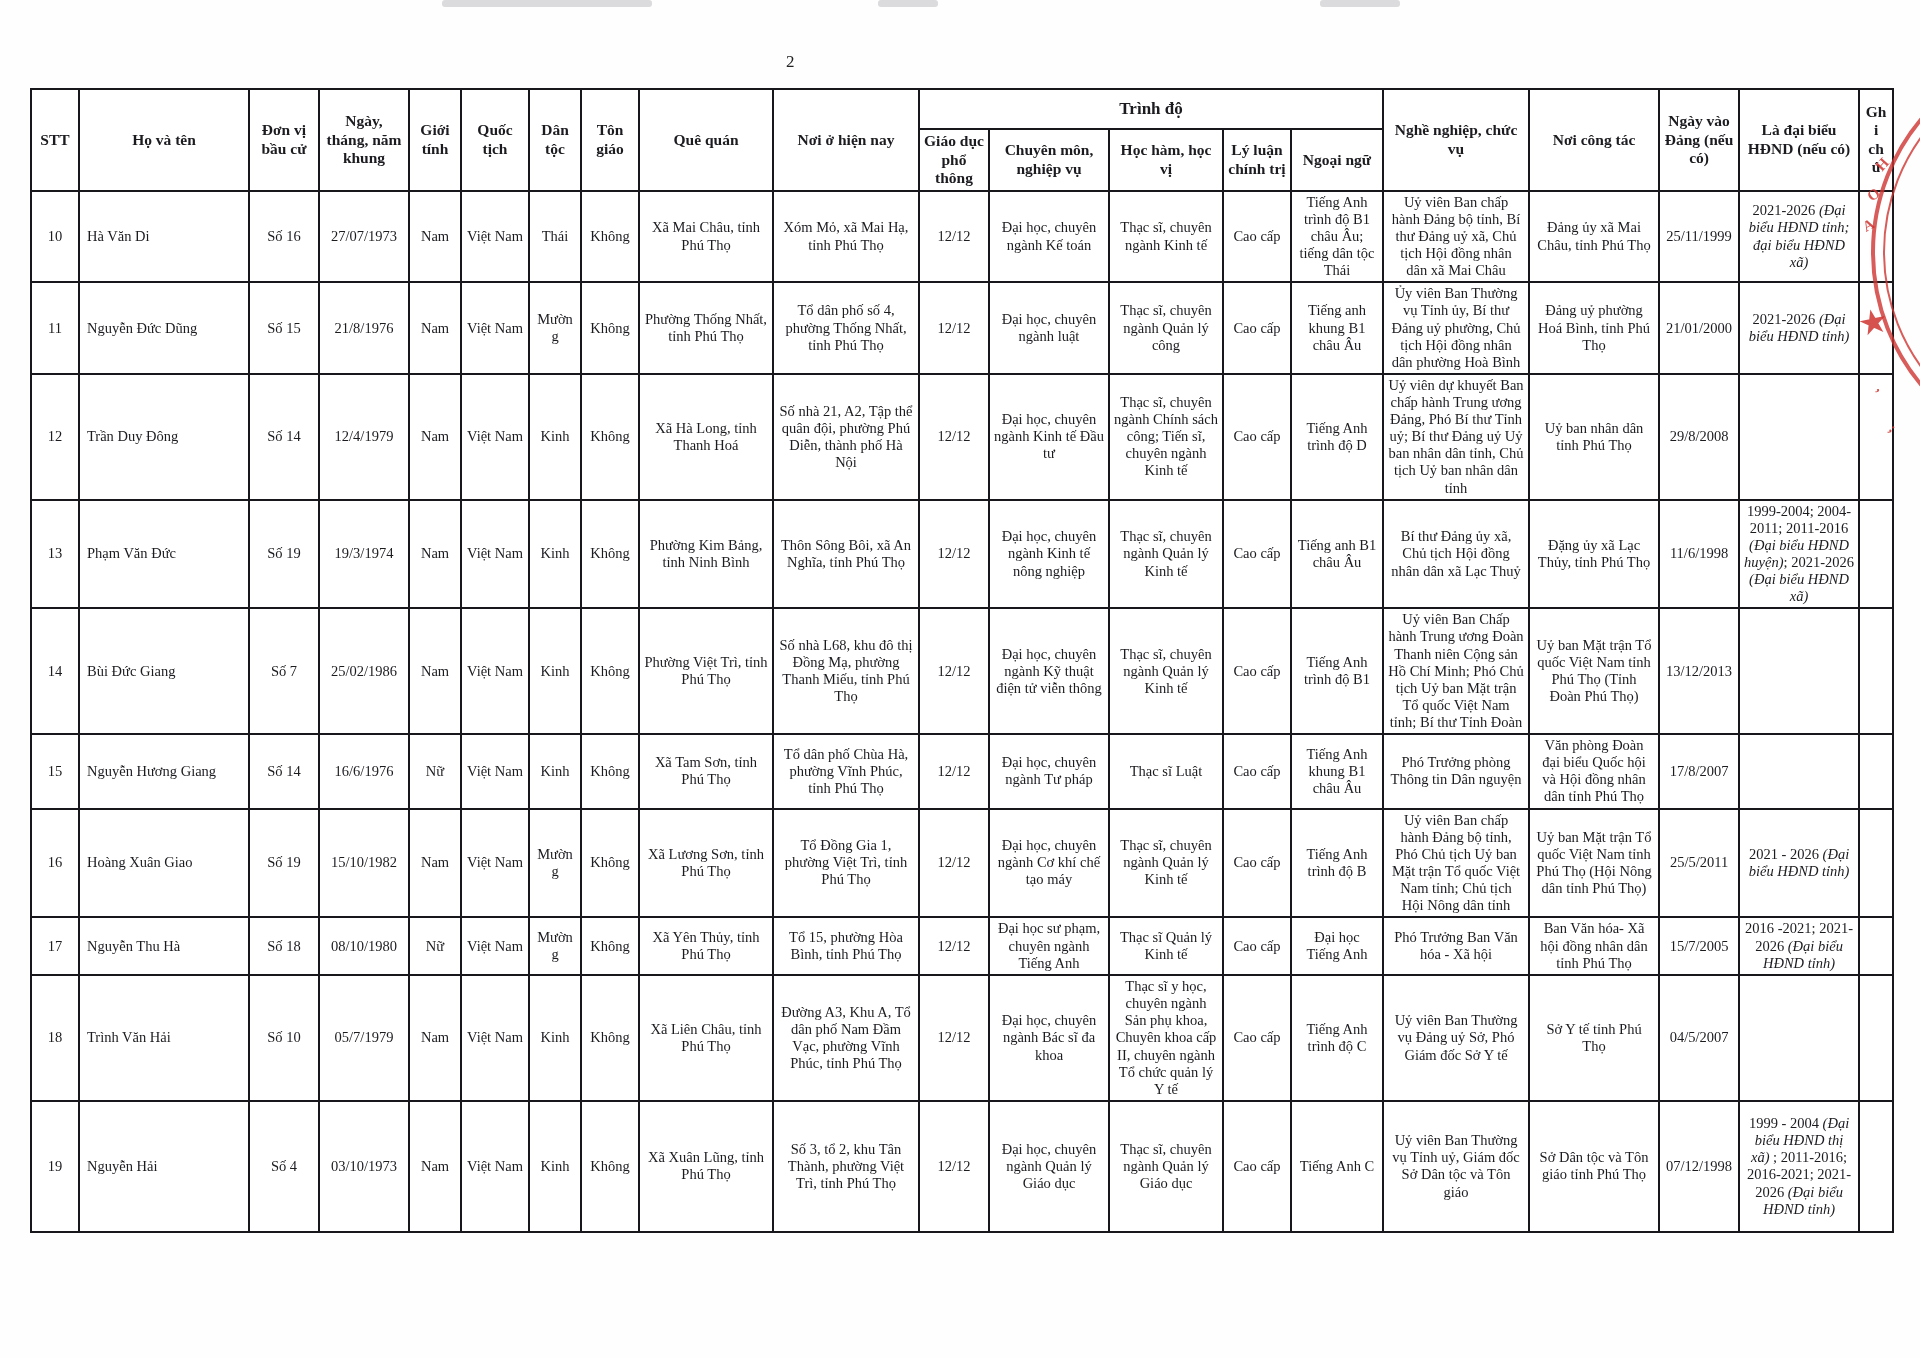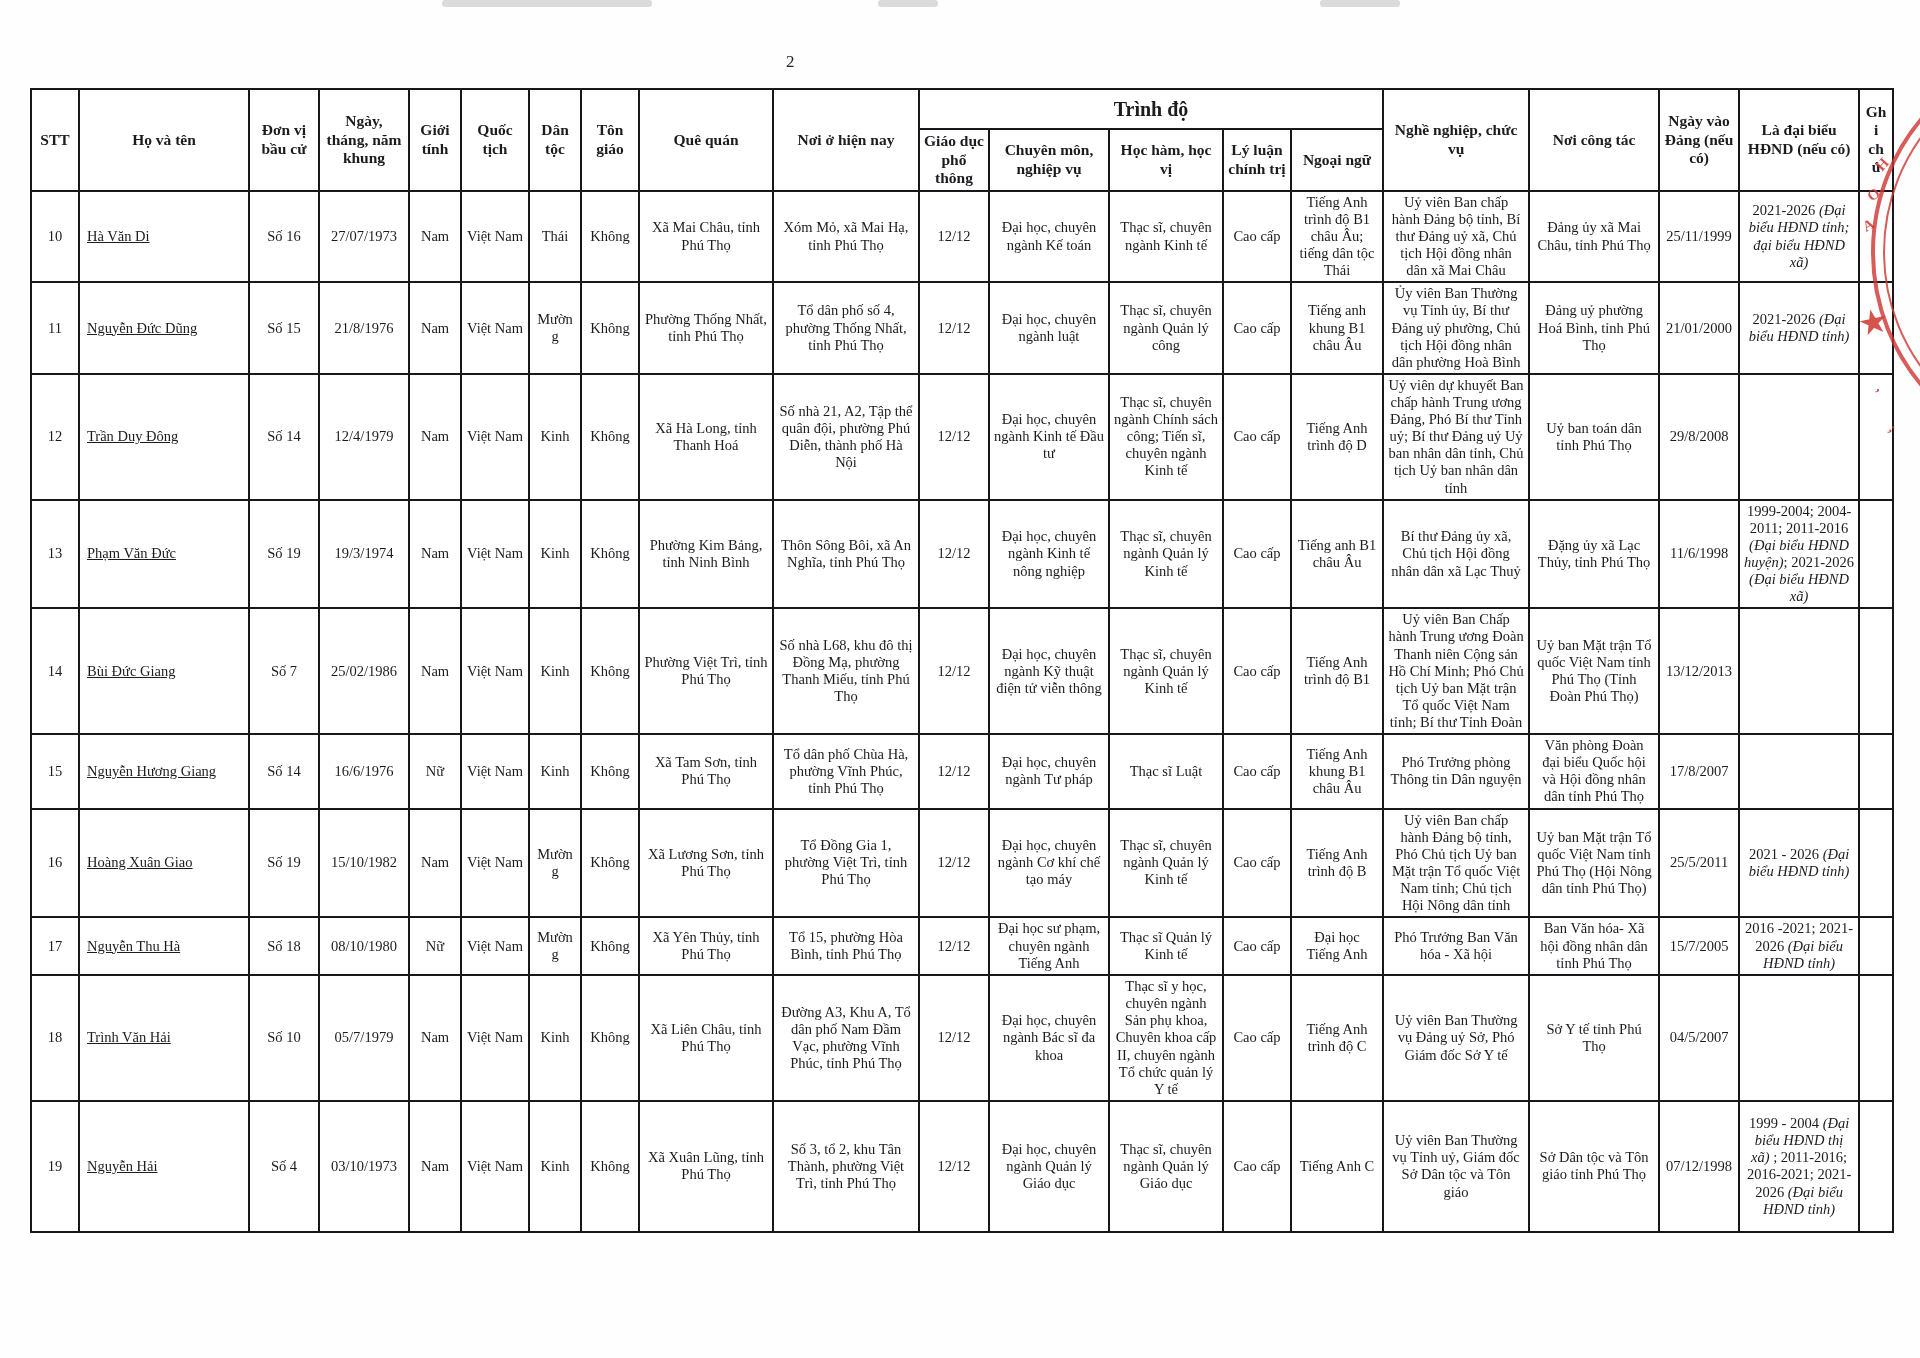--- a/index.html
+++ b/index.html
@@ -13,22 +13,22 @@
   .sa1 { left:442px; width:210px; }
   .sa2 { left:878px; width:60px; }
   .sa3 { left:1320px; width:80px; }
 
   table.roster { position:absolute; top:88px; left:30px; width:1862px; border-collapse:collapse; table-layout:fixed; background:#fff; }
   th, td { border:2px solid #17171c; vertical-align:middle; text-align:center; padding:2px 4px; word-wrap:break-word; overflow:hidden; }
   th { font-weight:bold; font-size:15.5px; line-height:1.2; }
   td { font-size:14.5px; line-height:1.18; }
   thead tr.tier1 { height:40px; }
   thead tr.tier2 { height:52px; }
-  th.trinh-do { font-size:20px; }
-  td.c1 { text-align:left; padding-left:7px;text-decoration:underline; }
+  th.trinh-do { font-size:17px; }
+  td.c1 { text-align:left; padding-left:7px; }
   td i { font-style:italic; }
 
   .stamp { position:absolute; top:80px; right:0; width:78px; height:430px; pointer-events:none; }
 </style>
 </head>
 <body>
 
 <div class="page">
 
   <div class="scan-artifact sa1"></div>
@@ -142,21 +142,21 @@
           <td class="c6">Kinh</td>
           <td class="c7">Không</td>
           <td class="c8">Xã Hà Long, tỉnh Thanh Hoá</td>
           <td class="c9">Số nhà 21, A2, Tập thể quân đội, phường Phú Diễn, thành phố Hà Nội</td>
           <td class="c10">12/12</td>
           <td class="c11">Đại học, chuyên ngành Kinh tế Đầu tư</td>
           <td class="c12">Thạc sĩ, chuyên ngành Chính sách công; Tiến sĩ, chuyên ngành Kinh tế</td>
           <td class="c13">Cao cấp</td>
           <td class="c14">Tiếng Anh trình độ D</td>
           <td class="c15">Uỷ viên dự khuyết Ban chấp hành Trung ương Đảng, Phó Bí thư Tỉnh uỷ; Bí thư Đảng uỷ Uỷ ban nhân dân tỉnh, Chủ tịch Uỷ ban nhân dân tỉnh</td>
-          <td class="c16">Uỷ ban toán dân tỉnh Phú Thọ</td>
+          <td class="c16">Uỷ ban nhân dân tỉnh Phú Thọ</td>
           <td class="c17">29/8/2008</td>
           <td class="c18"></td>
           <td class="c19"></td>
         </tr>
         <tr style="height: 105px;">
           <td class="c0">13</td>
           <td class="c1">Phạm Văn Đức</td>
           <td class="c2">Số 19</td>
           <td class="c3">19/3/1974</td>
           <td class="c4">Nam</td>

